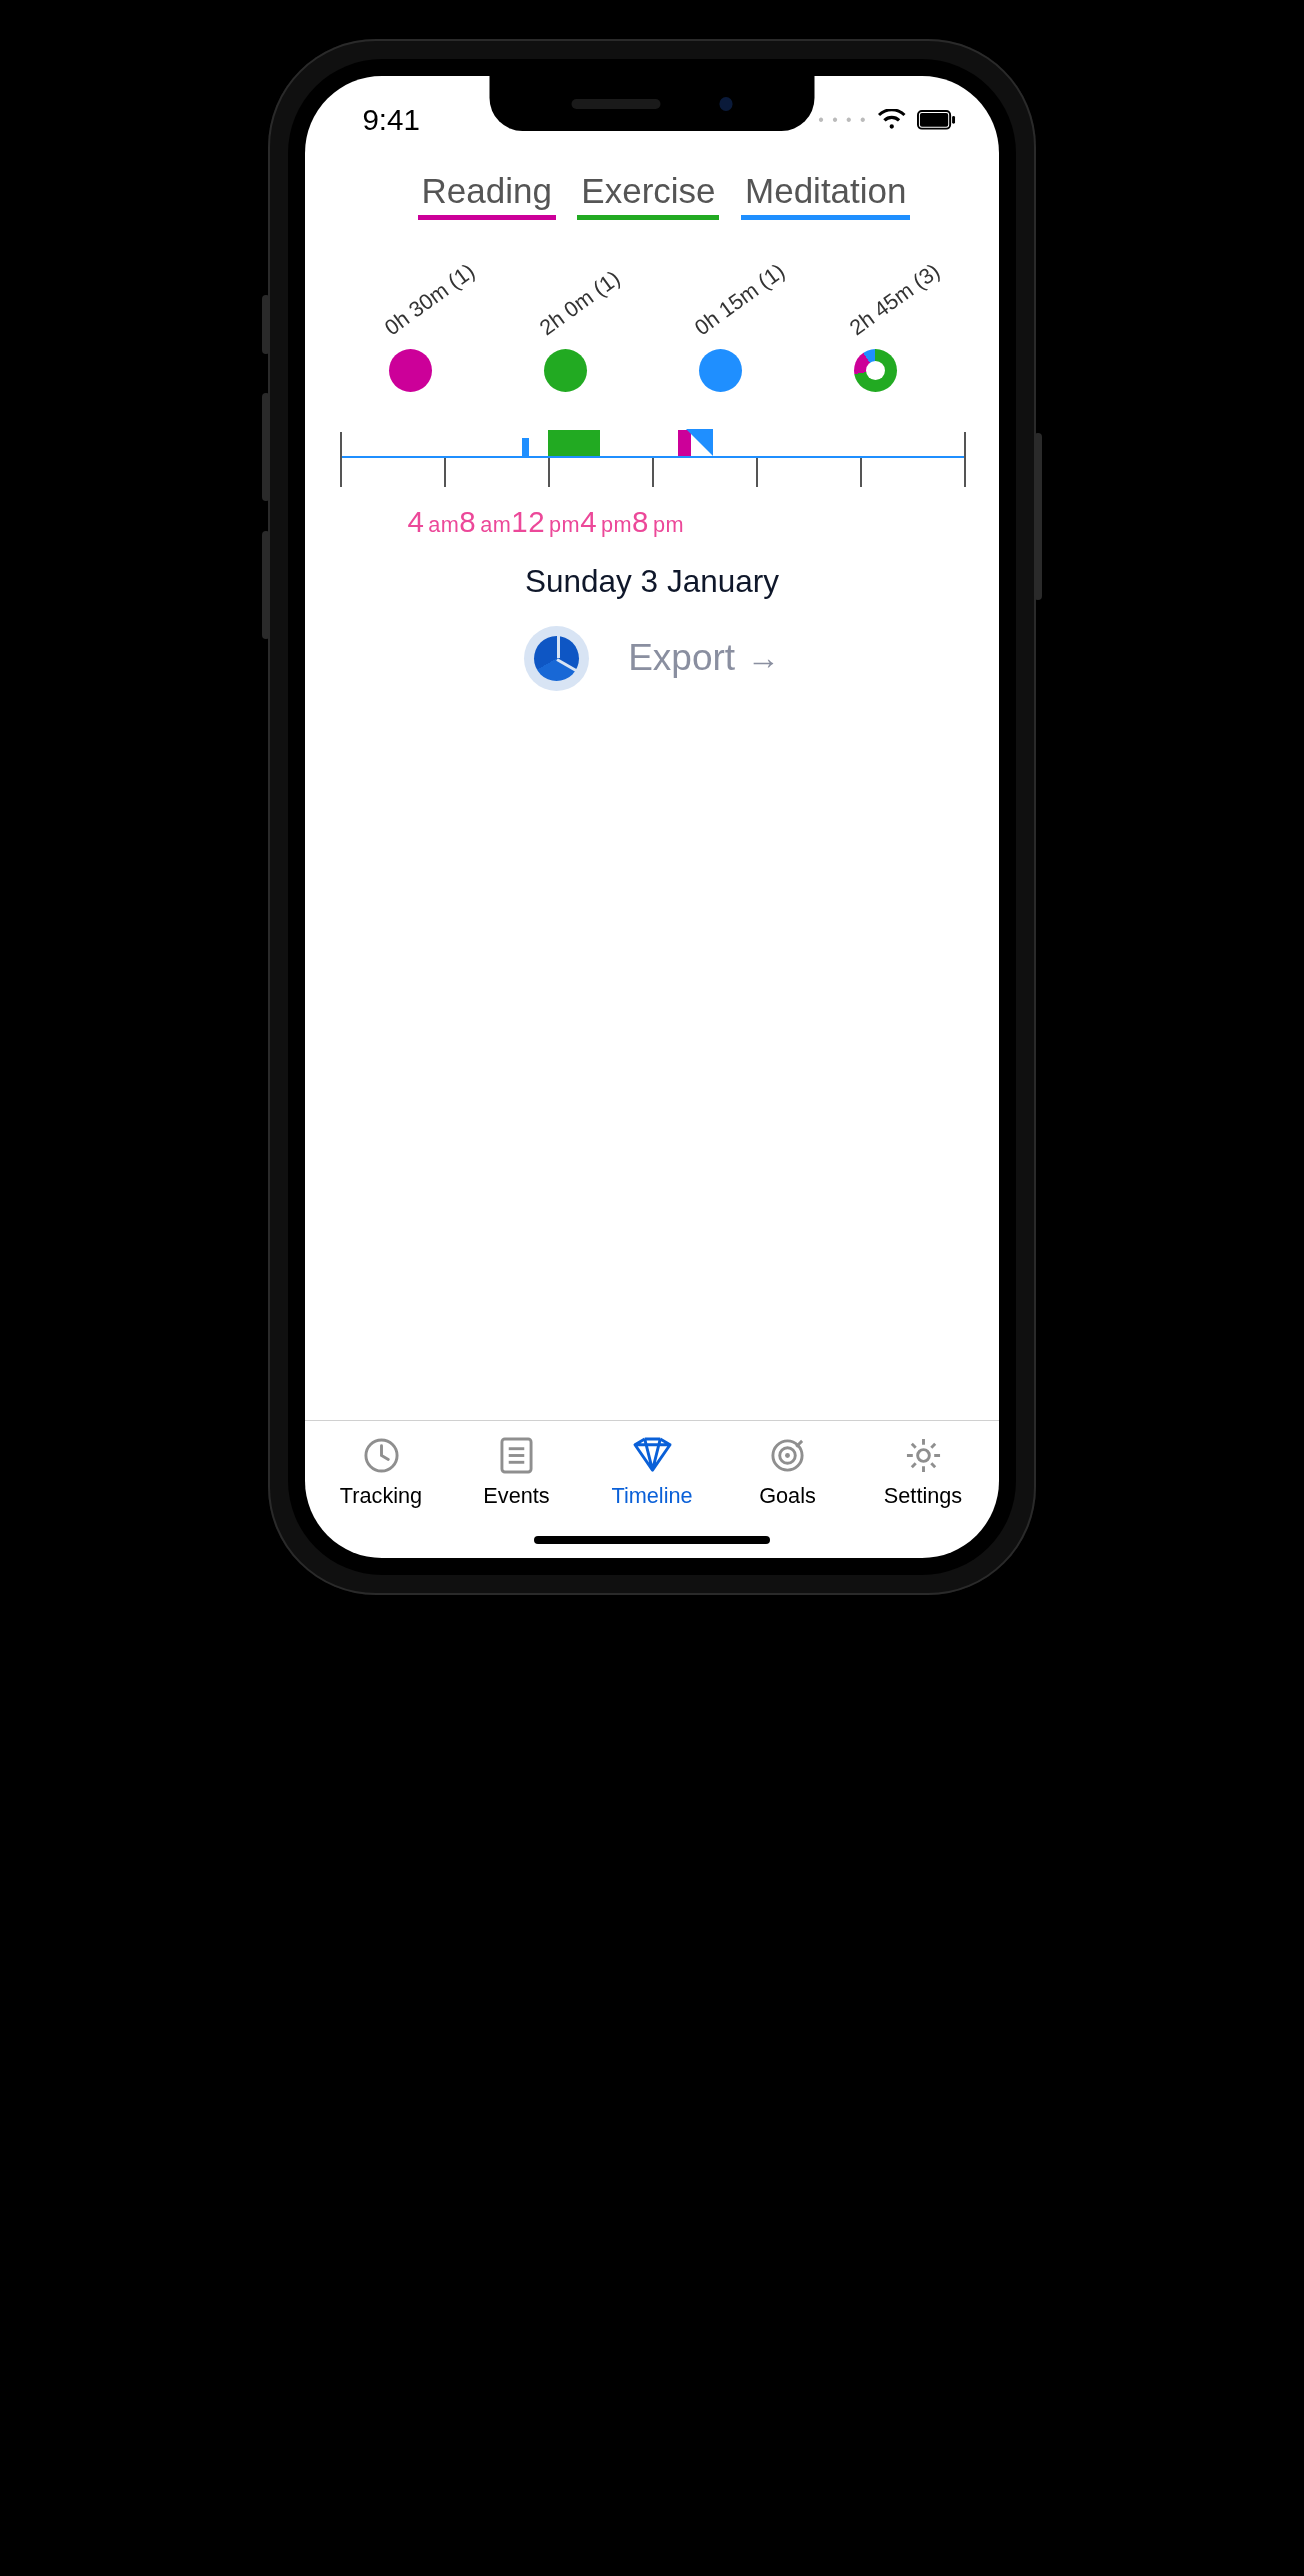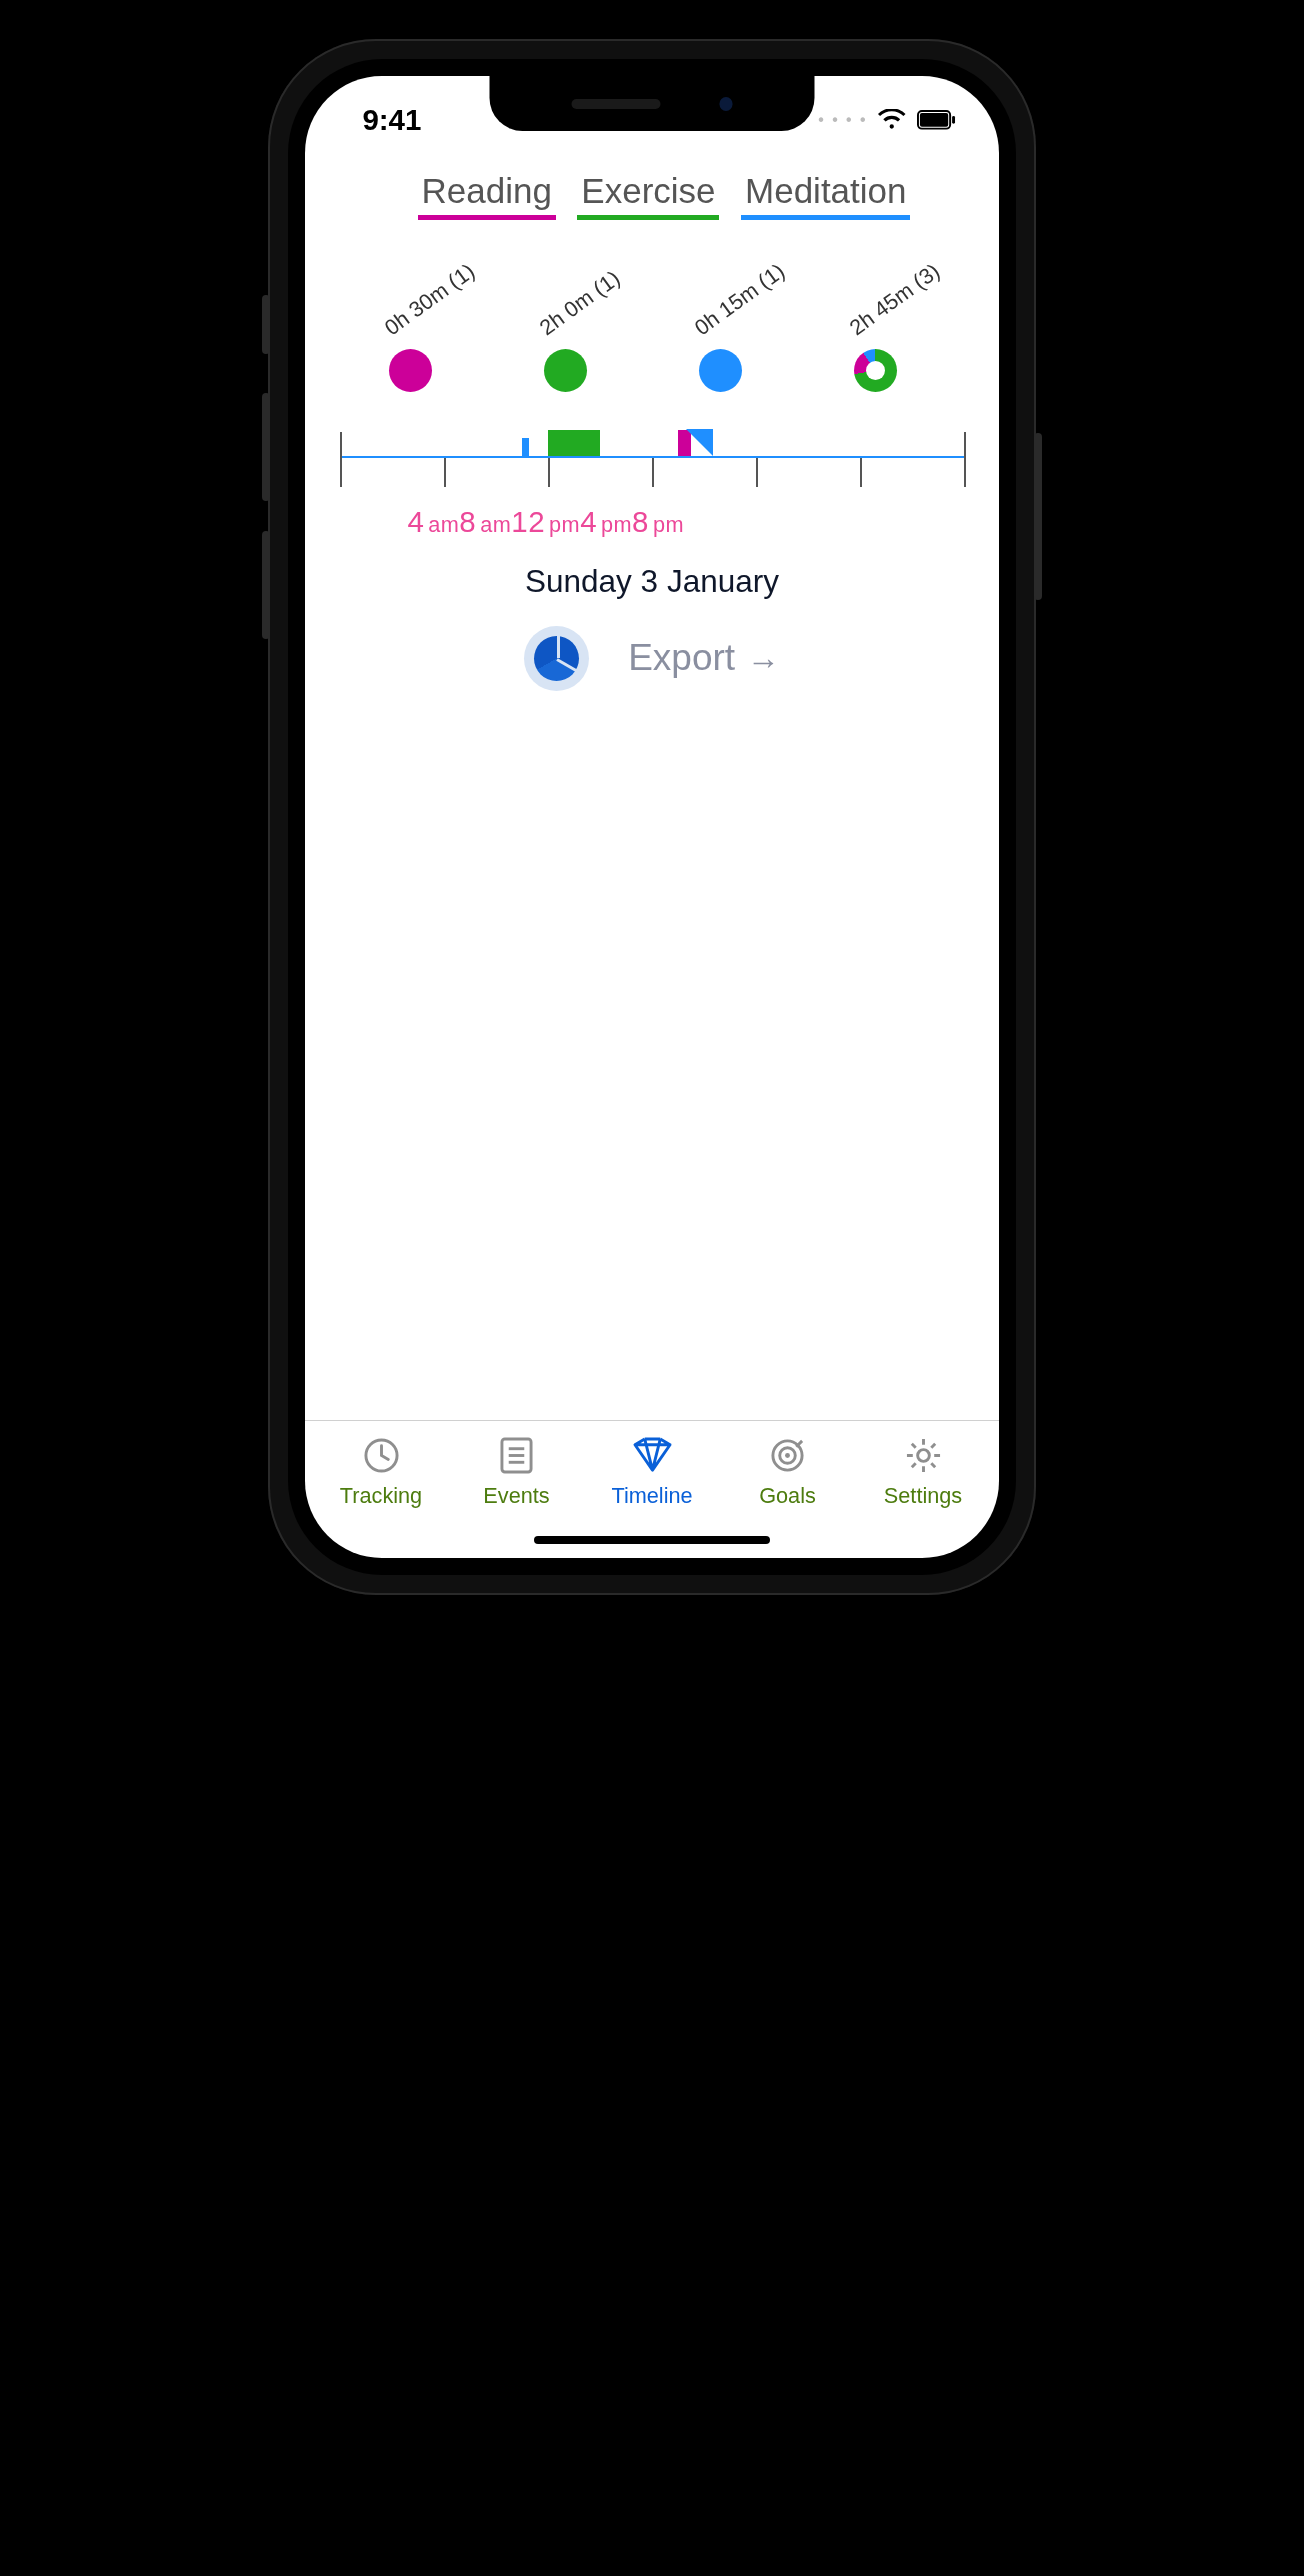--- a/index.html
+++ b/index.html
@@ -55,21 +55,21 @@
     z-index: 10;
     display:flex; align-items:center; justify-content:center; gap:59px;
   }
   .speaker { width:89px; height:9.8px; background:#1a1a1a; border-radius:5.9px; }
   .cam { width:13.8px; height:13.8px; background:#0a1a3a; border-radius:50%; }
   
   .status {
     height: 69px;
     display:flex; justify-content:space-between; align-items:center;
     padding: 17.7px 43px 0 57px;
-    font-size: 29.5px; font-weight:700;
+    font-size: 29.5px; font-weight:400;
   }
   .status-right { display:flex; align-items:center; gap:9.8px; }
   .dots { font-size:15.8px; letter-spacing:2px; color:#bbb; }
   .wifi-icon, .battery-icon { display:inline-block; }
   .wifi-icon svg, .battery-icon svg { display:block; }
 
   
   .legend-tabs {
     display:flex; justify-content:center; gap:21.7px;
     margin-top: 25.6px;
@@ -176,21 +176,21 @@
   
   .tabbar {
     margin-top:auto;
     height:138px;
     border-top:1px solid #d0d0d0;
     display:flex;
     padding: 13.8px 7.9px 35px 7.9px;
   }
   .tab {
     flex:1; text-align:center;
-    color:#4d7c0f; font-size:21.7px;
+    color:#000000; font-size:21.7px;
   }
   .tab.active{ color:#0a60d8; }
   .tab .ico { height:43px; display:flex; align-items:center; justify-content:center; margin-bottom:5.9px;}
   .home-indicator{
     position:absolute; bottom:13.8px; left:50%; transform:translateX(-50%);
     width:236px; height:7.9px; background:#000; border-radius:4.9px;
   }
 </style>
 </head>
 <body>

